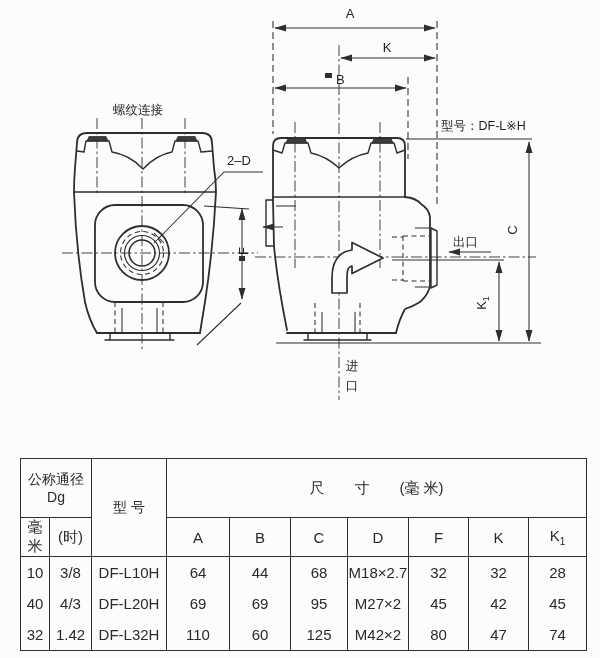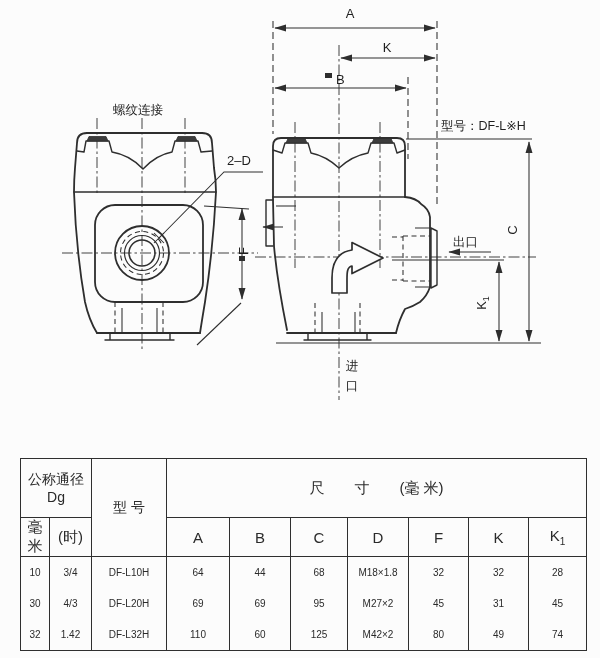--- a/index.html
+++ b/index.html
@@ -25,21 +25,21 @@
   
   .table-wrap{position:absolute;left:20px;top:458px;border-radius:31px;}
   table.dim{border-collapse:collapse;table-layout:fixed;width:566px;}
   table.dim td{
     border:1.9px solid #2f2f2f;text-align:center;vertical-align:middle;
     padding:0;font-size:15px;color:#2a2a2a;
   }
   tr.h1 td{height:58px;font-size:14px;line-height:1.3;}
   tr.h1 td.dims{white-space:pre;font-size:15px;margin-top:22px;}
   tr.h2 td{height:35px;font-size:15px;}
-  tr.d td{border-top:none;border-bottom:none;height:31px;font-size:10px;}
+  tr.d td{border-top:none;border-bottom:none;height:31px;font-size:15px;}
   tr.d.last td{border-bottom:1.9px solid #2f2f2f;}
   td sub{font-size:10px;}
 </style>
 </head>
 <body>
 
 <div id="stage">
 
   <svg width="600" height="450" viewBox="0 0 600 450">
     <defs>
@@ -169,50 +169,50 @@
         <td>A</td>
         <td>B</td>
         <td>C</td>
         <td>D</td>
         <td>F</td>
         <td>K</td>
         <td><span>K</span><sub>1</sub></td>
       </tr>
       <tr class="d">
         <td>10</td>
-        <td>3/4</td>
+        <td>3/8</td>
         <td>DF-L10H</td>
         <td>64</td>
         <td>44</td>
         <td>68</td>
-        <td>M18×1.8</td>
+        <td>M18×2.7</td>
         <td>32</td>
         <td>32</td>
         <td>28</td>
       </tr>
       <tr class="d">
-        <td>30</td>
+        <td>40</td>
         <td>4/3</td>
         <td>DF-L20H</td>
         <td>69</td>
         <td>69</td>
         <td>95</td>
         <td>M27×2</td>
         <td>45</td>
-        <td>31</td>
+        <td>42</td>
         <td>45</td>
       </tr>
       <tr class="d last">
         <td>32</td>
         <td>1.42</td>
         <td>DF-L32H</td>
         <td>110</td>
         <td>60</td>
         <td>125</td>
         <td>M42×2</td>
         <td>80</td>
-        <td>49</td>
+        <td>47</td>
         <td>74</td>
       </tr>
     </tbody>
       </table>
   </div>
 </div>
 
 </body></html>

